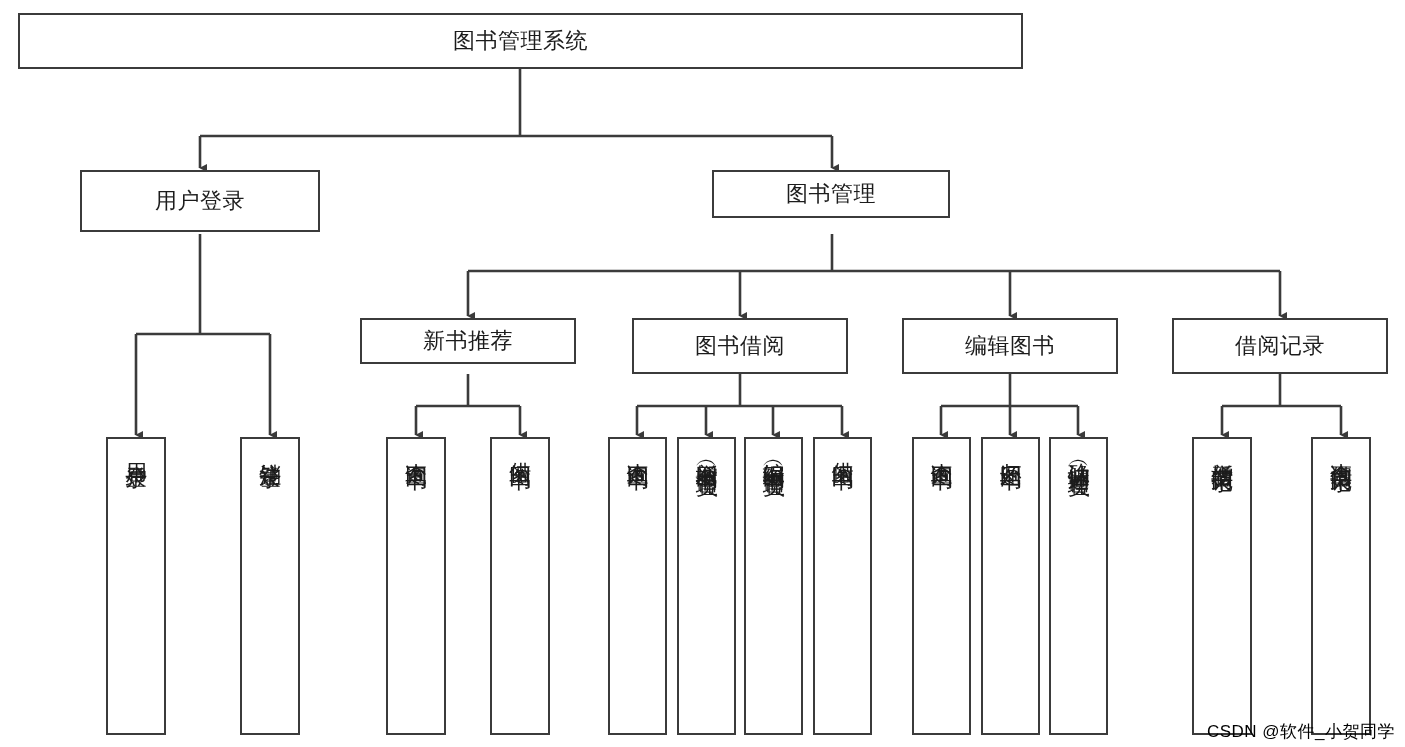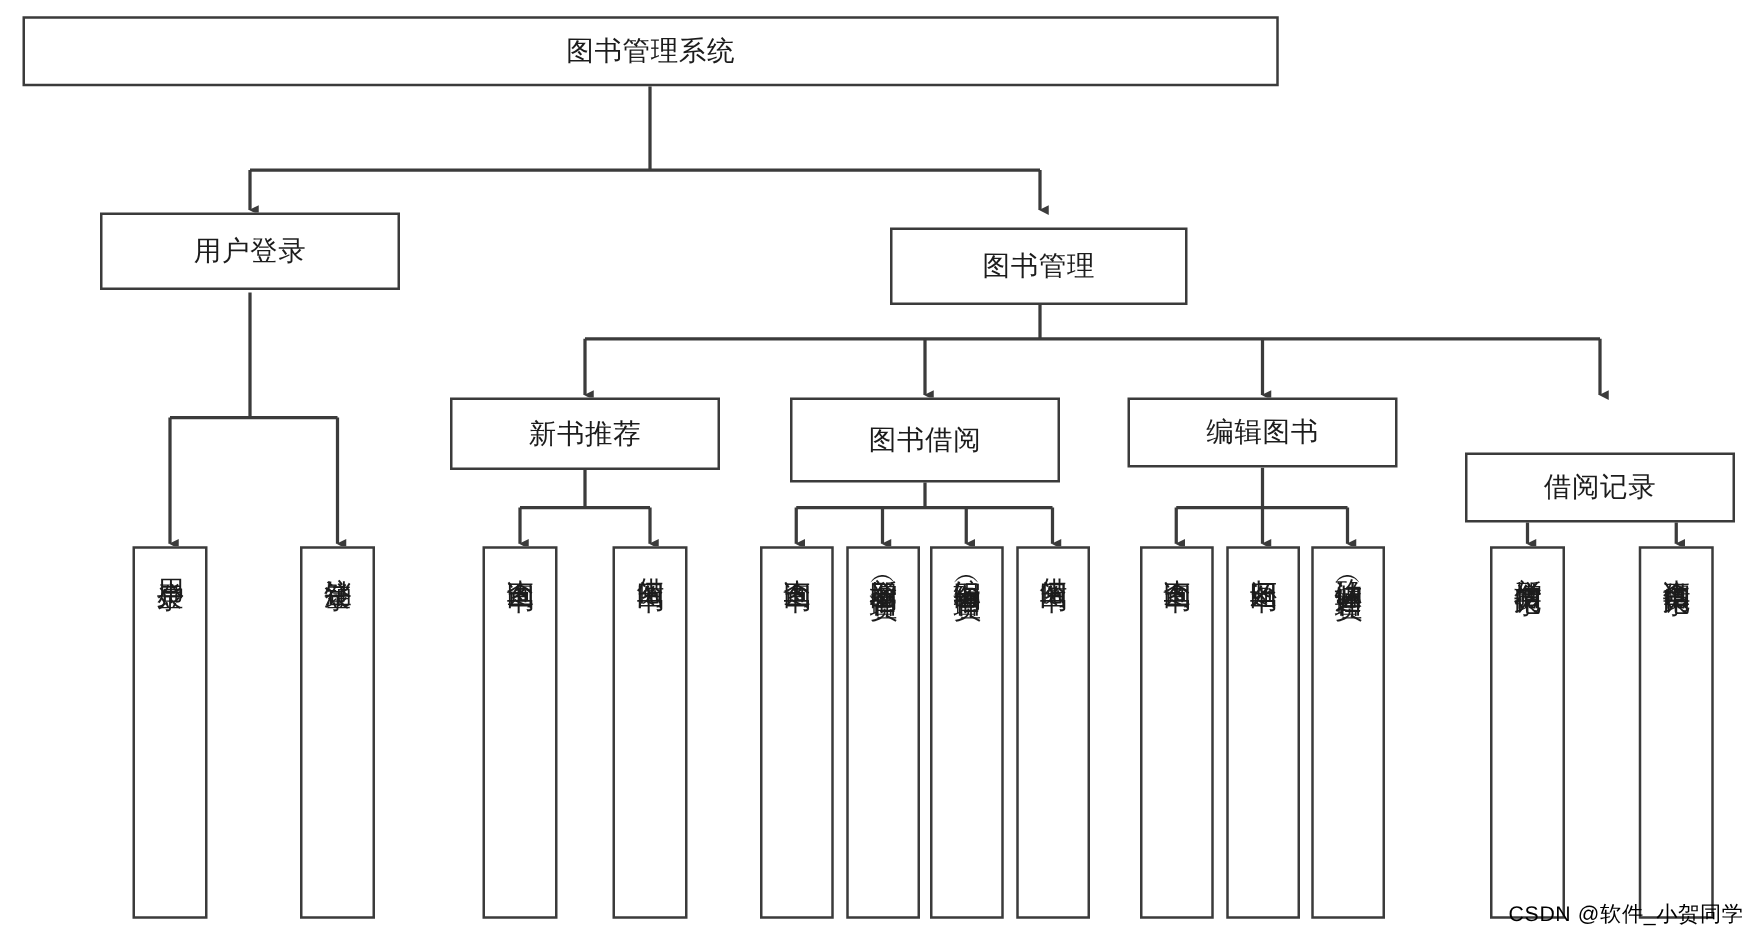--- a/index.html
+++ b/index.html
@@ -129,37 +129,37 @@
   </svg>
 
   <div class="node root" style="left:18px; top:13px; width:1005px; height:56px;">
     <span class="label">图书管理系统</span>
   </div>
 
   <div class="node level2" style="left:80px; top:170px; width:240px; height:62px;">
     <span class="label">用户登录</span>
   </div>
 
-  <div class="node level2" style="left:712px; top:170px; width:238px; height:62px;margin-top:12px;">
+  <div class="node level2" style="left:712px; top:170px; width:238px; height:48px;">
     <span class="label">图书管理</span>
   </div>
 
-  <div class="node level3" style="left:360px; top:318px; width:216px; height:58px;">
+  <div class="node level3" style="left:360px; top:318px; width:216px; height:46px;">
     <span class="label">新书推荐</span>
   </div>
 
-  <div class="node level3" style="left:632px; top:318px; width:216px; height:68px;">
+  <div class="node level3" style="left:632px; top:318px; width:216px; height:56px;">
     <span class="label">图书借阅</span>
   </div>
 
   <div class="node level3" style="left:902px; top:318px; width:216px; height:56px;">
     <span class="label">编辑图书</span>
   </div>
 
-  <div class="node level3" style="left:1172px; top:318px; width:216px; height:56px;margin-top:44px;">
+  <div class="node level3" style="left:1172px; top:318px; width:216px; height:56px;">
     <span class="label">借阅记录</span>
   </div>
 
   <div class="node vertical" style="left:106px; top:437px; width:60px; height:298px;">
     <span class="label">用户登录</span>
   </div>
 
   <div class="node vertical" style="left:240px; top:437px; width:60px; height:298px;">
     <span class="label">注销登录</span>
   </div>

